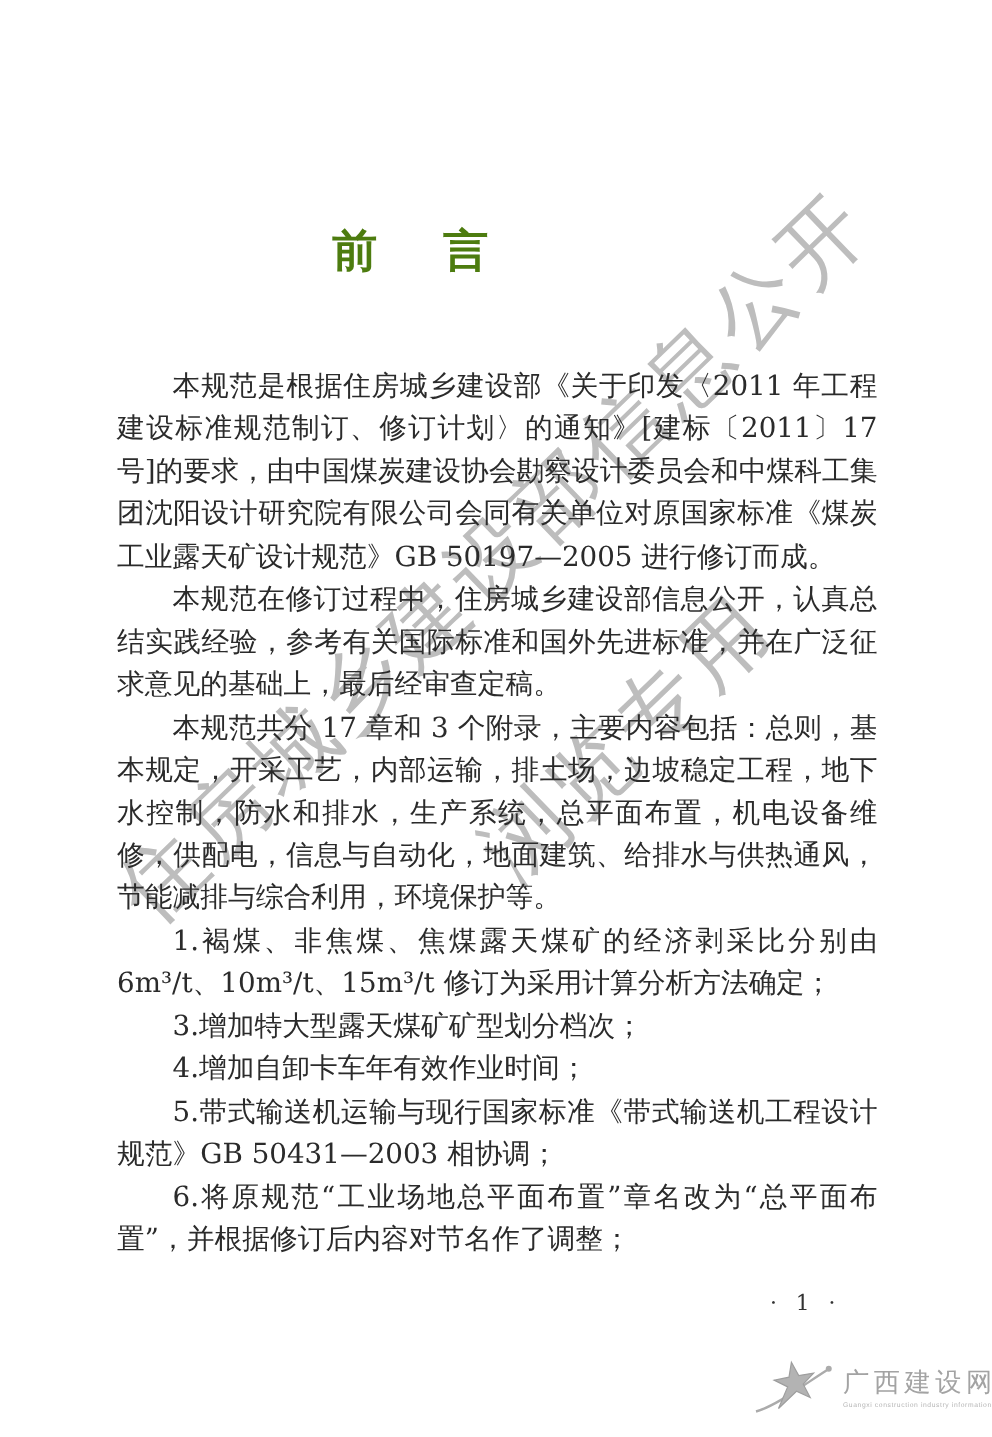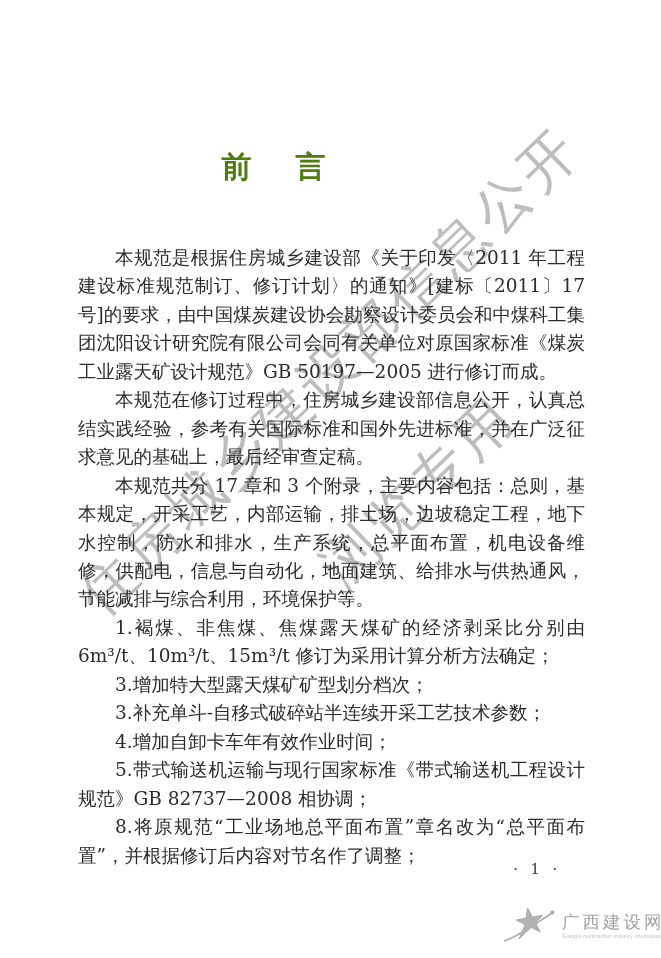--- a/index.html
+++ b/index.html
@@ -61,24 +61,23 @@
   </div>
 
   <h1 class="title">前　言</h1>
 
   <div class="body-text">
       <p class="para">本规范是根据住房城乡建设部《关于印发〈2011 年工程建设标准规范制订、修订计划〉的通知》[建标〔2011〕17 号]的要求，由中国煤炭建设协会勘察设计委员会和中煤科工集团沈阳设计研究院有限公司会同有关单位对原国家标准《煤炭工业露天矿设计规范》GB 50197—2005 进行修订而成。</p>
       <p class="para">本规范在修订过程中，住房城乡建设部信息公开，认真总结实践经验，参考有关国际标准和国外先进标准，并在广泛征求意见的基础上，最后经审查定稿。</p>
       <p class="para">本规范共分 17 章和 3 个附录，主要内容包括：总则，基本规定，开采工艺，内部运输，排土场，边坡稳定工程，地下水控制，防水和排水，生产系统，总平面布置，机电设备维修，供配电，信息与自动化，地面建筑、给排水与供热通风，节能减排与综合利用，环境保护等。</p>
       <p class="para">1.褐煤、非焦煤、焦煤露天煤矿的经济剥采比分别由 6m³/t、10m³/t、15m³/t 修订为采用计算分析方法确定；</p>
       <p class="para">3.增加特大型露天煤矿矿型划分档次；</p>
-      <p class="para">3.补充单斗-自移式破碎站半连续开采工艺技术参数；</p>
       <p class="para">4.增加自卸卡车年有效作业时间；</p>
-      <p class="para">5.带式输送机运输与现行国家标准《带式输送机工程设计规范》GB 82737—2008 相协调；</p>
-      <p class="para">8.将原规范“工业场地总平面布置”章名改为“总平面布置”，并根据修订后内容对节名作了调整；</p>
+      <p class="para">5.带式输送机运输与现行国家标准《带式输送机工程设计规范》GB 50431—2003 相协调；</p>
+      <p class="para">6.将原规范“工业场地总平面布置”章名改为“总平面布置”，并根据修订后内容对节名作了调整；</p>
     </div>
 
   <div class="pageno">· 1 ·</div>
 
   <div class="logo">
     <svg class="logo-star" width="56" height="42" viewBox="0 0 56 42" aria-hidden="true">
       <path d="M2 36 C 16 32, 34 18, 50 8" stroke="#ababab" stroke-width="1.6" fill="none"></path>
       <circle cx="50.5" cy="7.5" r="2" fill="#ababab"></circle>
       <polygon points="25.6,3.2 30.5,12 40.4,10.4 33.5,17.8 38.1,26.7 29,22.5 17,34 23.1,19.6 14.1,15.1 24,13.1" fill="#b3b3b3" stroke="#9e9e9e" stroke-width="0.8"></polygon>
     </svg>

